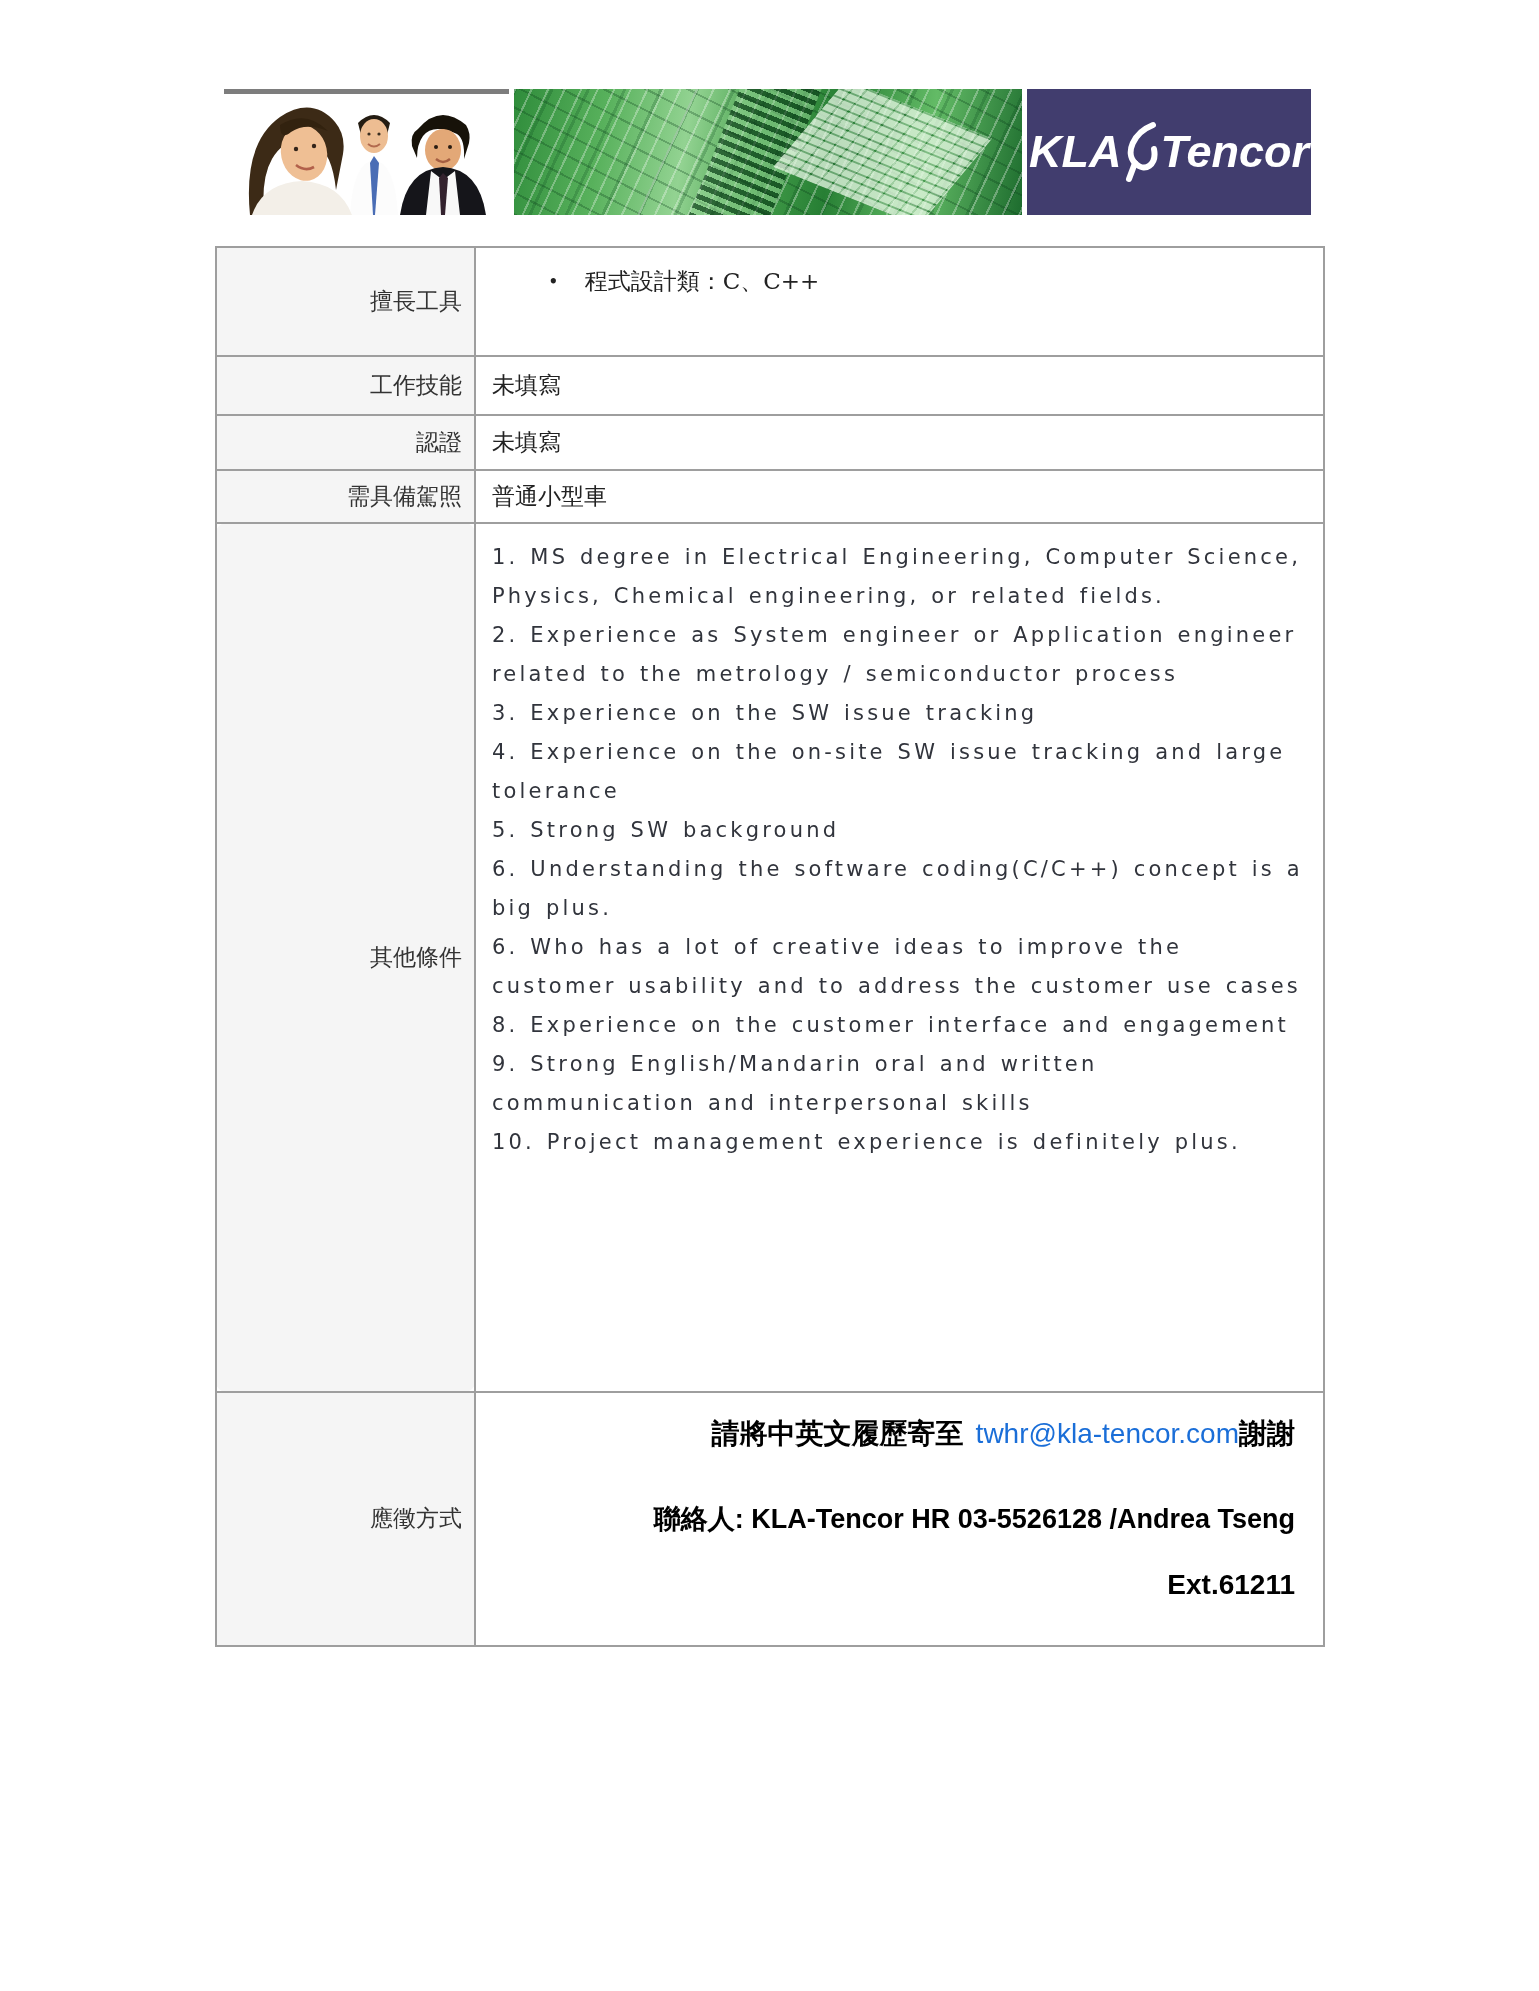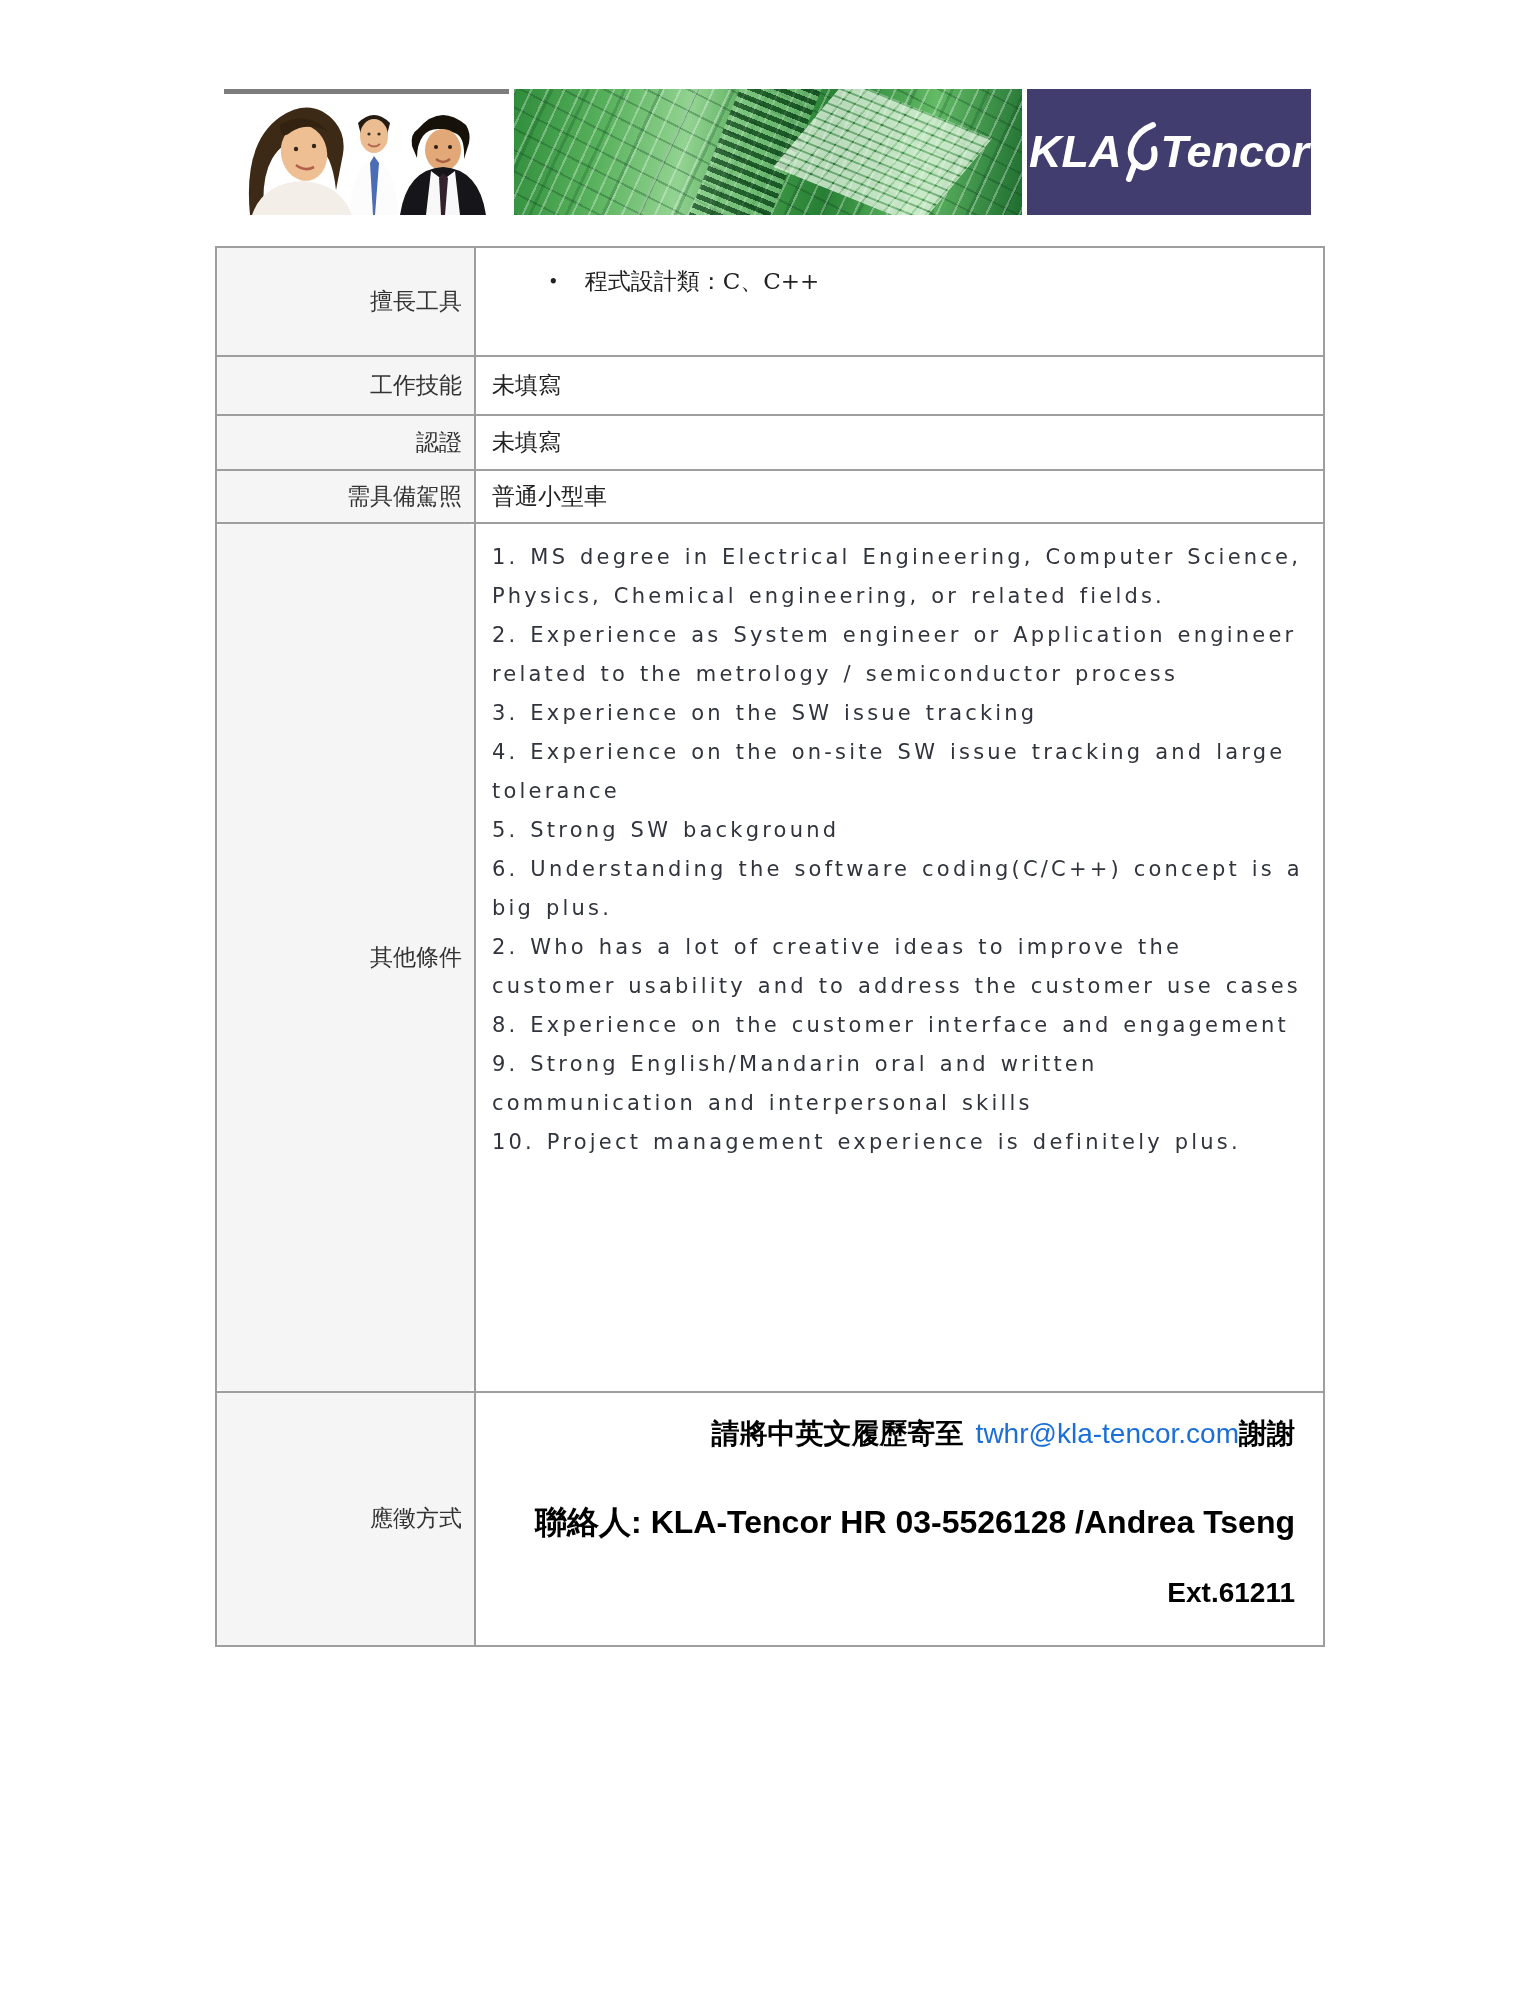--- a/index.html
+++ b/index.html
@@ -39,21 +39,21 @@
   tr.r2 td.val{vertical-align:top;padding-top:18px;}
   .bullet-line{display:flex;align-items:center;}
   .bullet-dot{margin-left:56px;margin-right:26px;font-size:18px;color:#222;}
   tr.r6 td.val{vertical-align:top;padding-top:14px;}
   .eng{font-family:"DejaVu Sans",sans-serif;font-size:21px;color:#31343c;
     letter-spacing:3.2px;word-spacing:2px;line-height:39px;width:812px;}
   tr.r7 td.val{vertical-align:top;text-align:right;padding-right:28px;font-family:"Liberation Sans",sans-serif;}
   .apply-line1{margin-top:22px;font-size:28px;font-weight:bold;color:#000;}
   .apply-line1 .email{color:#1a6ed8;text-decoration:none;font-weight:normal;margin-left:12px;}
   .apply-line1 .thanks{margin-left:0;}
-  .apply-line2{margin-top:48px;font-size:32px;font-weight:bold;color:#000;}
+  .apply-line2{margin-top:48px;font-size:27px;font-weight:bold;color:#000;}
   .apply-line3{margin-top:32px;font-size:28px;font-weight:bold;color:#000;}
 </style>
 </head>
 <body>
 
 <div class="banner">
   <div class="photo">
     <svg width="285" height="126" viewBox="0 0 285 126">
       <rect width="285" height="126" fill="#ffffff"></rect>
 
@@ -124,21 +124,21 @@
   <tr class="r6">
     <td class="lbl">其他條件</td>
     <td class="val">
       <div class="eng">
         <div>1. MS degree in Electrical Engineering, Computer Science, Physics, Chemical engineering, or related fields.</div>
         <div>2. Experience as System engineer or Application engineer related to the metrology / semiconductor process</div>
         <div>3. Experience on the SW issue tracking</div>
         <div>4. Experience on the on-site SW issue tracking and large tolerance</div>
         <div>5. Strong SW background</div>
         <div>6. Understanding the software coding(C/C++) concept is a big plus.</div>
-        <div>2. Who has a lot of creative ideas to improve the customer usability and to address the customer use cases</div>
+        <div>6. Who has a lot of creative ideas to improve the customer usability and to address the customer use cases</div>
         <div>8. Experience on the customer interface and engagement</div>
         <div>9. Strong English/Mandarin oral and written communication and interpersonal skills</div>
         <div>10. Project management experience is definitely plus.</div>
       </div>
     </td>
   </tr>
   <tr class="r7">
     <td class="lbl">應徵方式</td>
     <td class="val">
       <div class="apply-line1">

